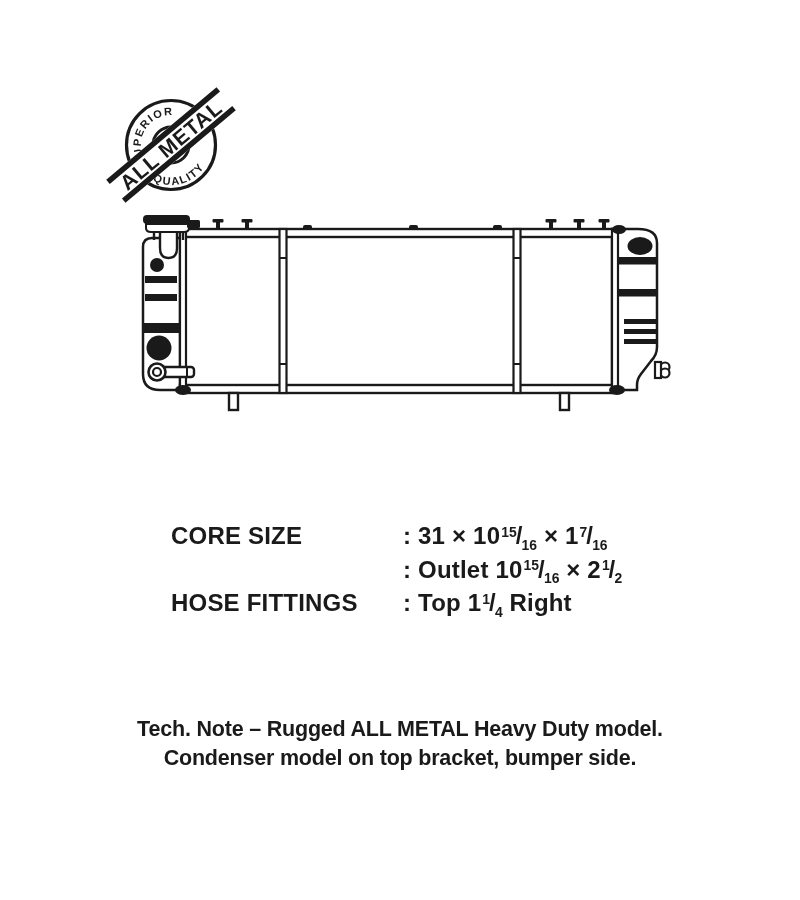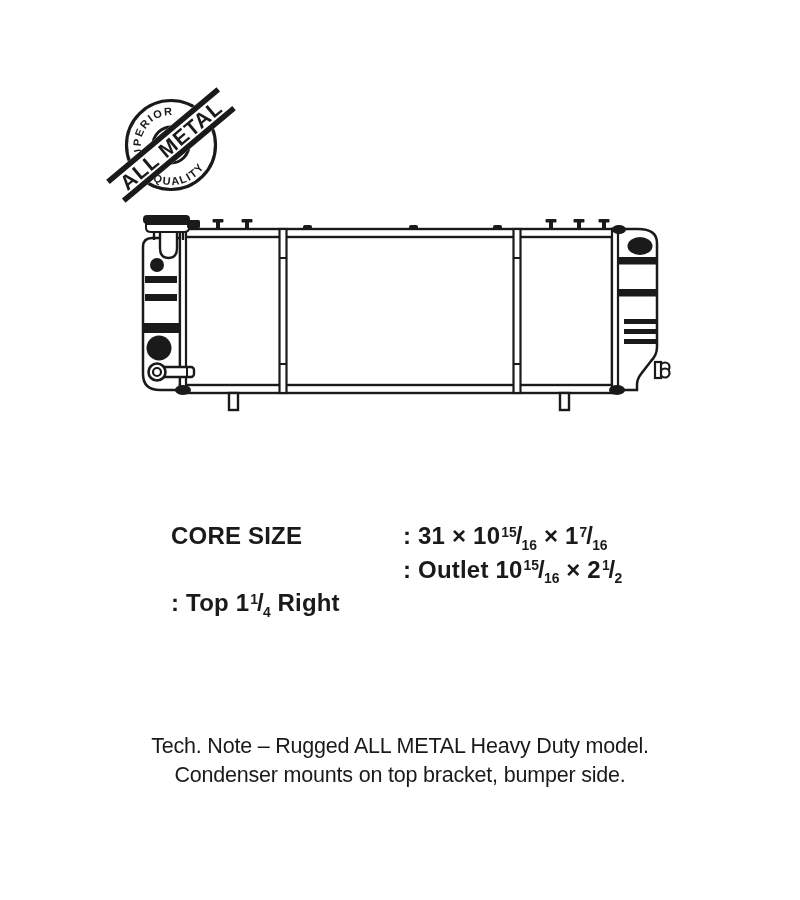--- a/index.html
+++ b/index.html
@@ -28,22 +28,22 @@
     font-size:58%;line-height:0;vertical-align:0.52em;
     margin:0 -1px 0 1px;letter-spacing:0;
   }
   .spec-value sub{
     font-size:58%;line-height:0;vertical-align:-0.42em;
     margin-left:-1px;letter-spacing:0;
   }
 
   
   .tech-note{
-    position:absolute;left:100px;top:732px;width:600px;
-    text-align:center;font-weight:normal;font-size:21.5px;line-height:28.5px;
+    position:absolute;left:100px;top:715px;width:600px;
+    text-align:center;font-weight:bold;font-size:21.5px;line-height:28.5px;
     letter-spacing:-0.2px;white-space:nowrap;
   }
 </style>
 </head>
 <body>
 
 
 
 
 <svg width="800" height="900" viewBox="0 0 800 900" aria-hidden="true">
@@ -145,24 +145,25 @@
     <span class="spec-label">CORE SIZE</span>
     <span class="spec-value">: 31 × 10<sup>15</sup>/<sub>16</sub> × 1<sup>7</sup>/<sub>16</sub></span>
   </div>
   <div class="spec-row">
   </div>
   <div class="spec-row">
     <span class="spec-label"></span>
     <span class="spec-value">: Outlet 10<sup>15</sup>/<sub>16</sub> × 2<sup>1</sup>/<sub>2</sub></span>
   </div>
   <div class="spec-row">
+    <span class="spec-label">HOSE FITTINGS</span>
     <span class="spec-value">: Top 1<sup>1</sup>/<sub>4</sub> Right</span>
   </div>
 </div>
 
 
 <div class="tech-note">
   <div>Tech. Note – Rugged ALL METAL Heavy Duty model.</div>
-  <div>Condenser mounts on top bracket, bumper side.</div>
+  <div>Condenser model on top bracket, bumper side.</div>
 </div>
 
 
 
 
 </body></html>

